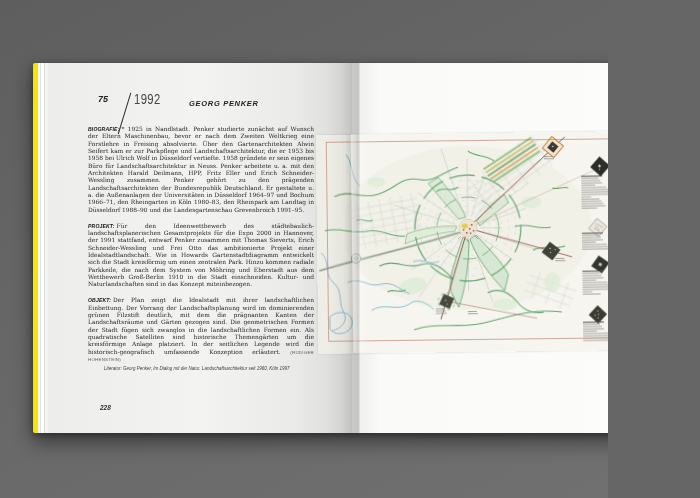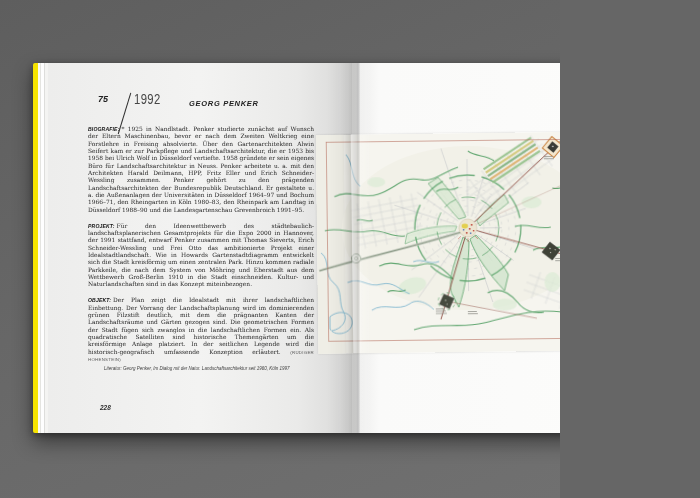--- a/index.html
+++ b/index.html
@@ -1,16 +1,16 @@
 <!DOCTYPE html>
 <html><head>
 <meta charset="utf-8">
 <style>
   html,body{margin:0;padding:0;background:#666;}
-  .scene{position:relative;width:560px;height:498px;overflow:hidden;
+  .scene{position:relative;width:608px;height:498px;overflow:hidden;
          background:linear-gradient(155deg,#5e5e5e 0%,#676767 45%,#707070 100%);
          font-family:"Liberation Sans",sans-serif;}
   .book{position:absolute;left:33px;top:63px;width:639px;height:370px;border-radius:2px;
         box-shadow:0 9px 20px rgba(0,0,0,.45),0 2px 6px rgba(0,0,0,.35);}
   .edge{position:absolute;top:0;height:370px;z-index:2;}
   .edge-left{left:0;width:15px;border-radius:2px 0 0 2px;
     background:linear-gradient(to right,#f7e400 0 5px,#fbfbf6 5px 7px,#e4e4e0 7px 8px,#fefefe 8px 11px,#dddddb 11px 12px,#f4f4f2 12px 15px);}
   .edge-right{left:622px;width:17px;border-radius:0 2px 2px 0;
     background:linear-gradient(to left,#f7e400 0 4px,#fcfcf8 4px 6px,#e2e2de 6px 7px,#fdfdfb 7px 9px,#e6e6e2 9px 10px,#f8f8f5 10px 13px,#ececea 13px 14px,#fcfcfa 14px 17px);}
   .page{position:absolute;top:0;height:370px;z-index:1;}

